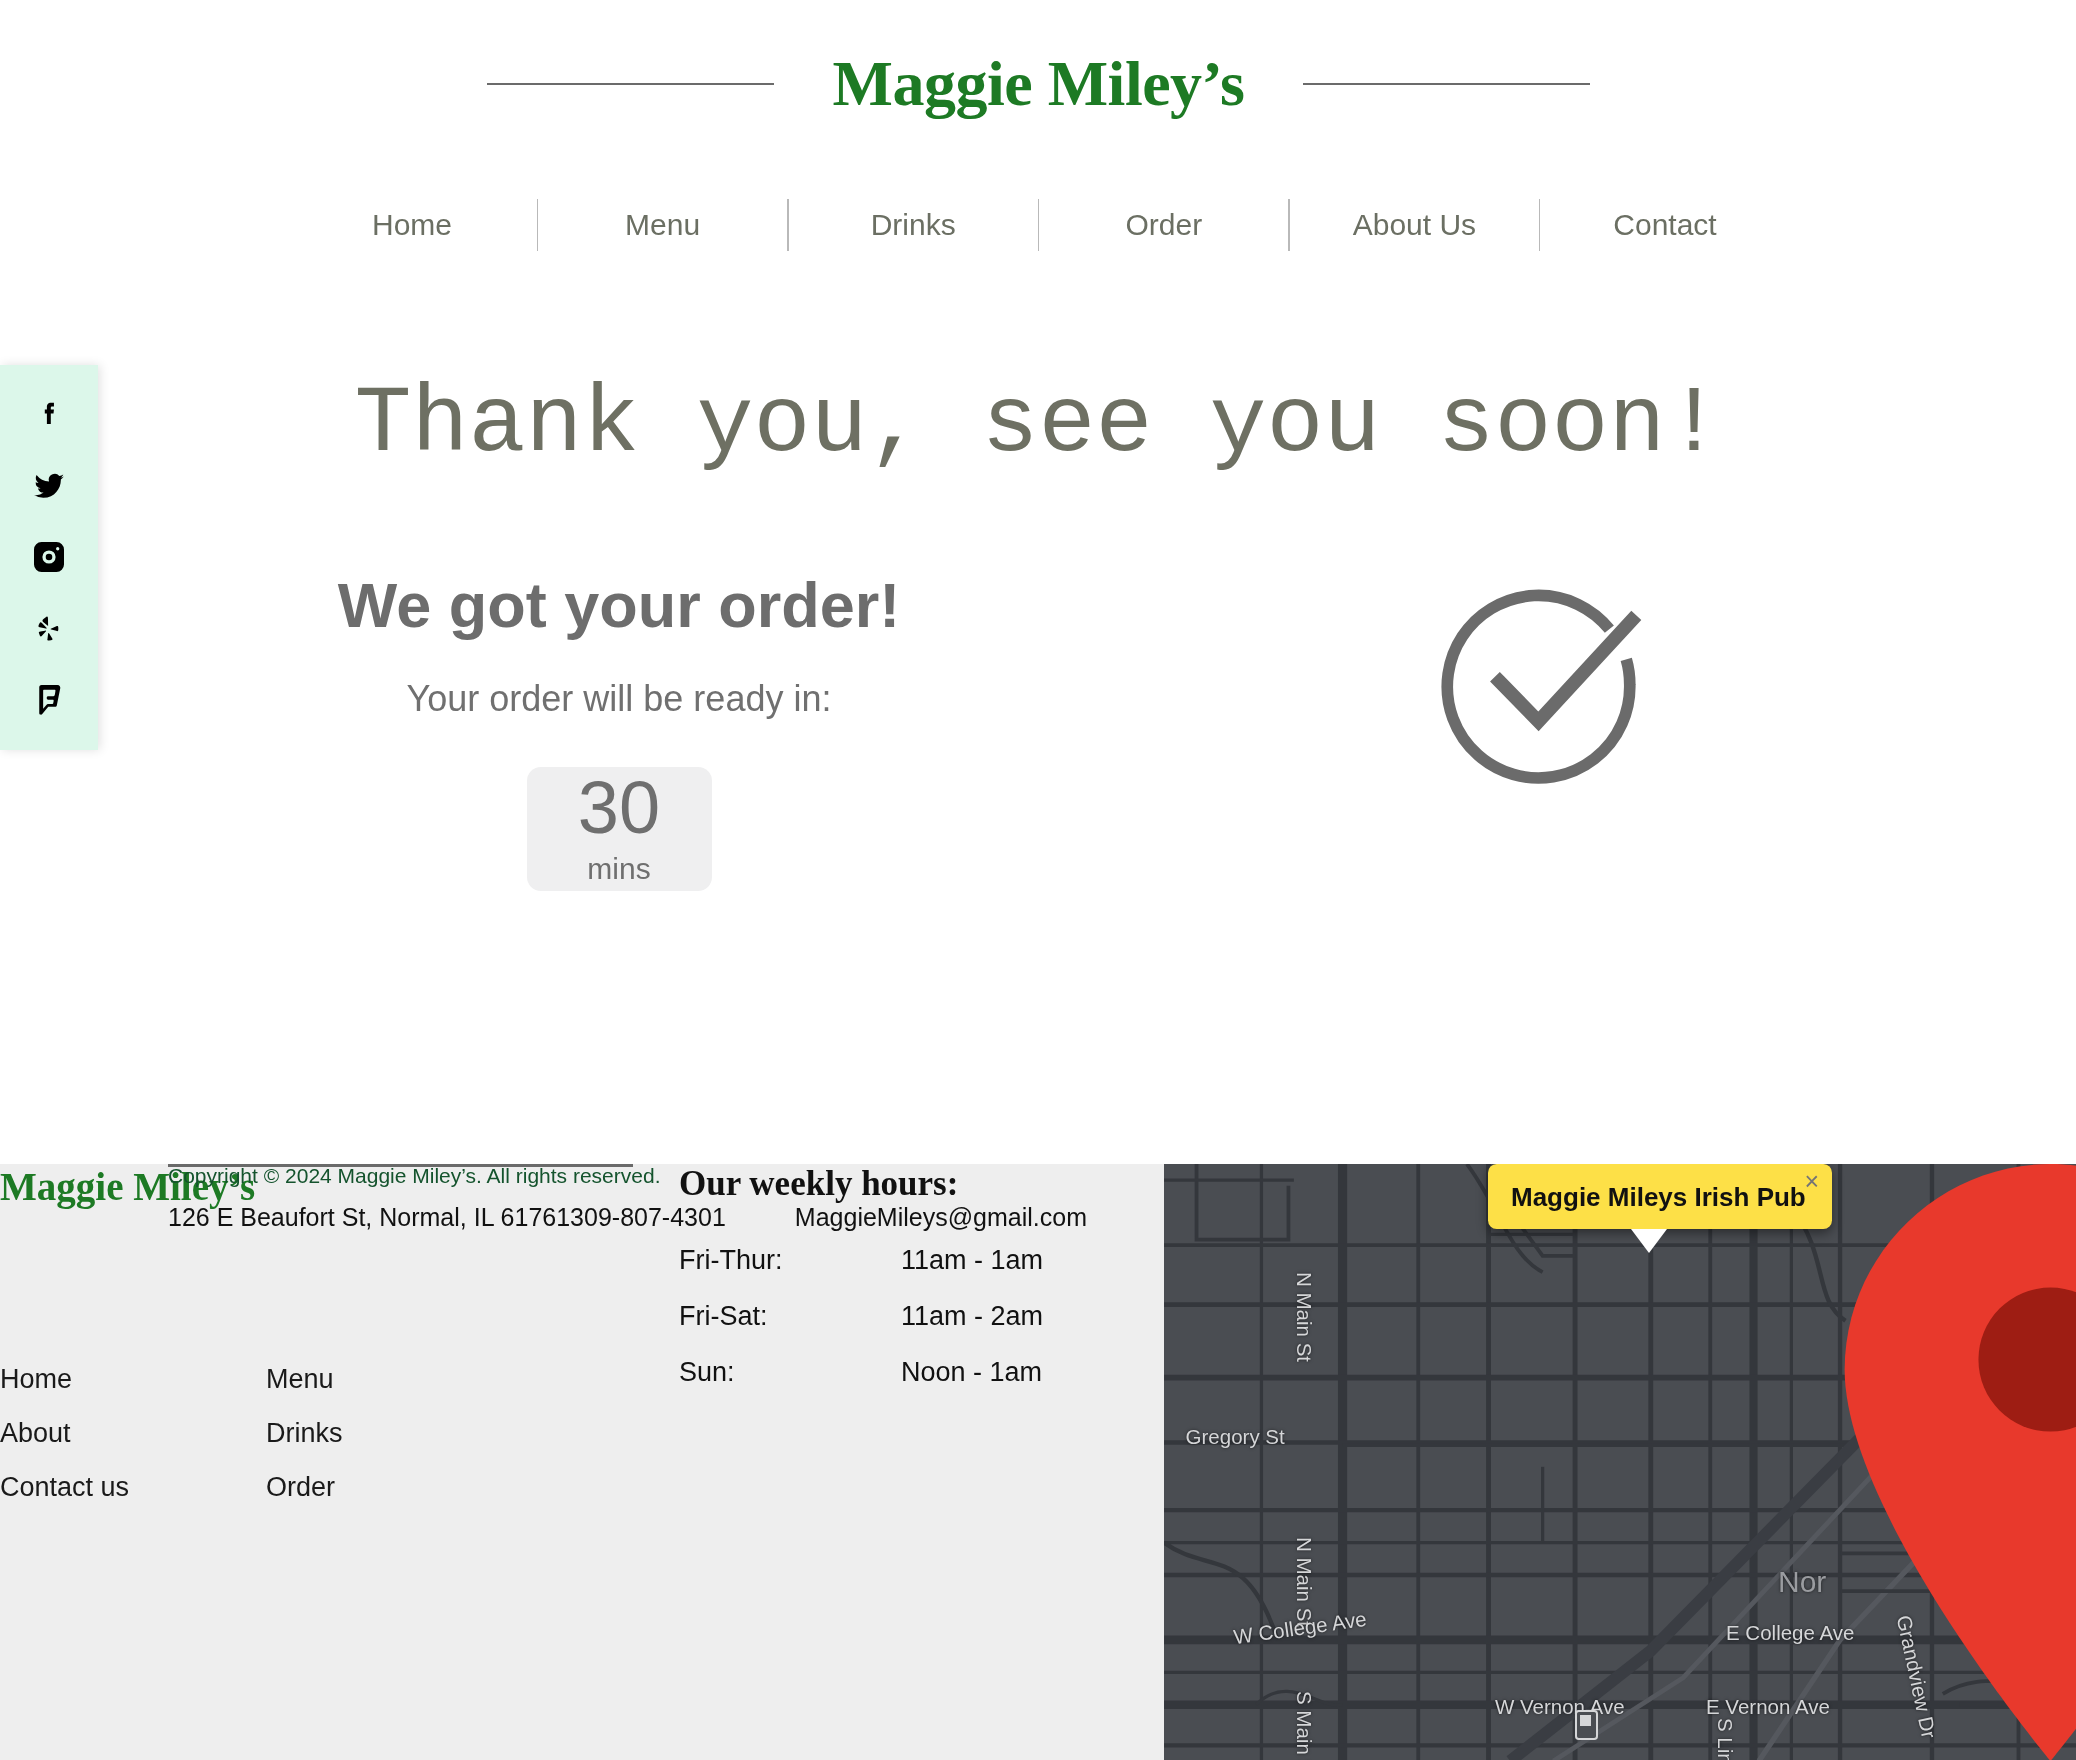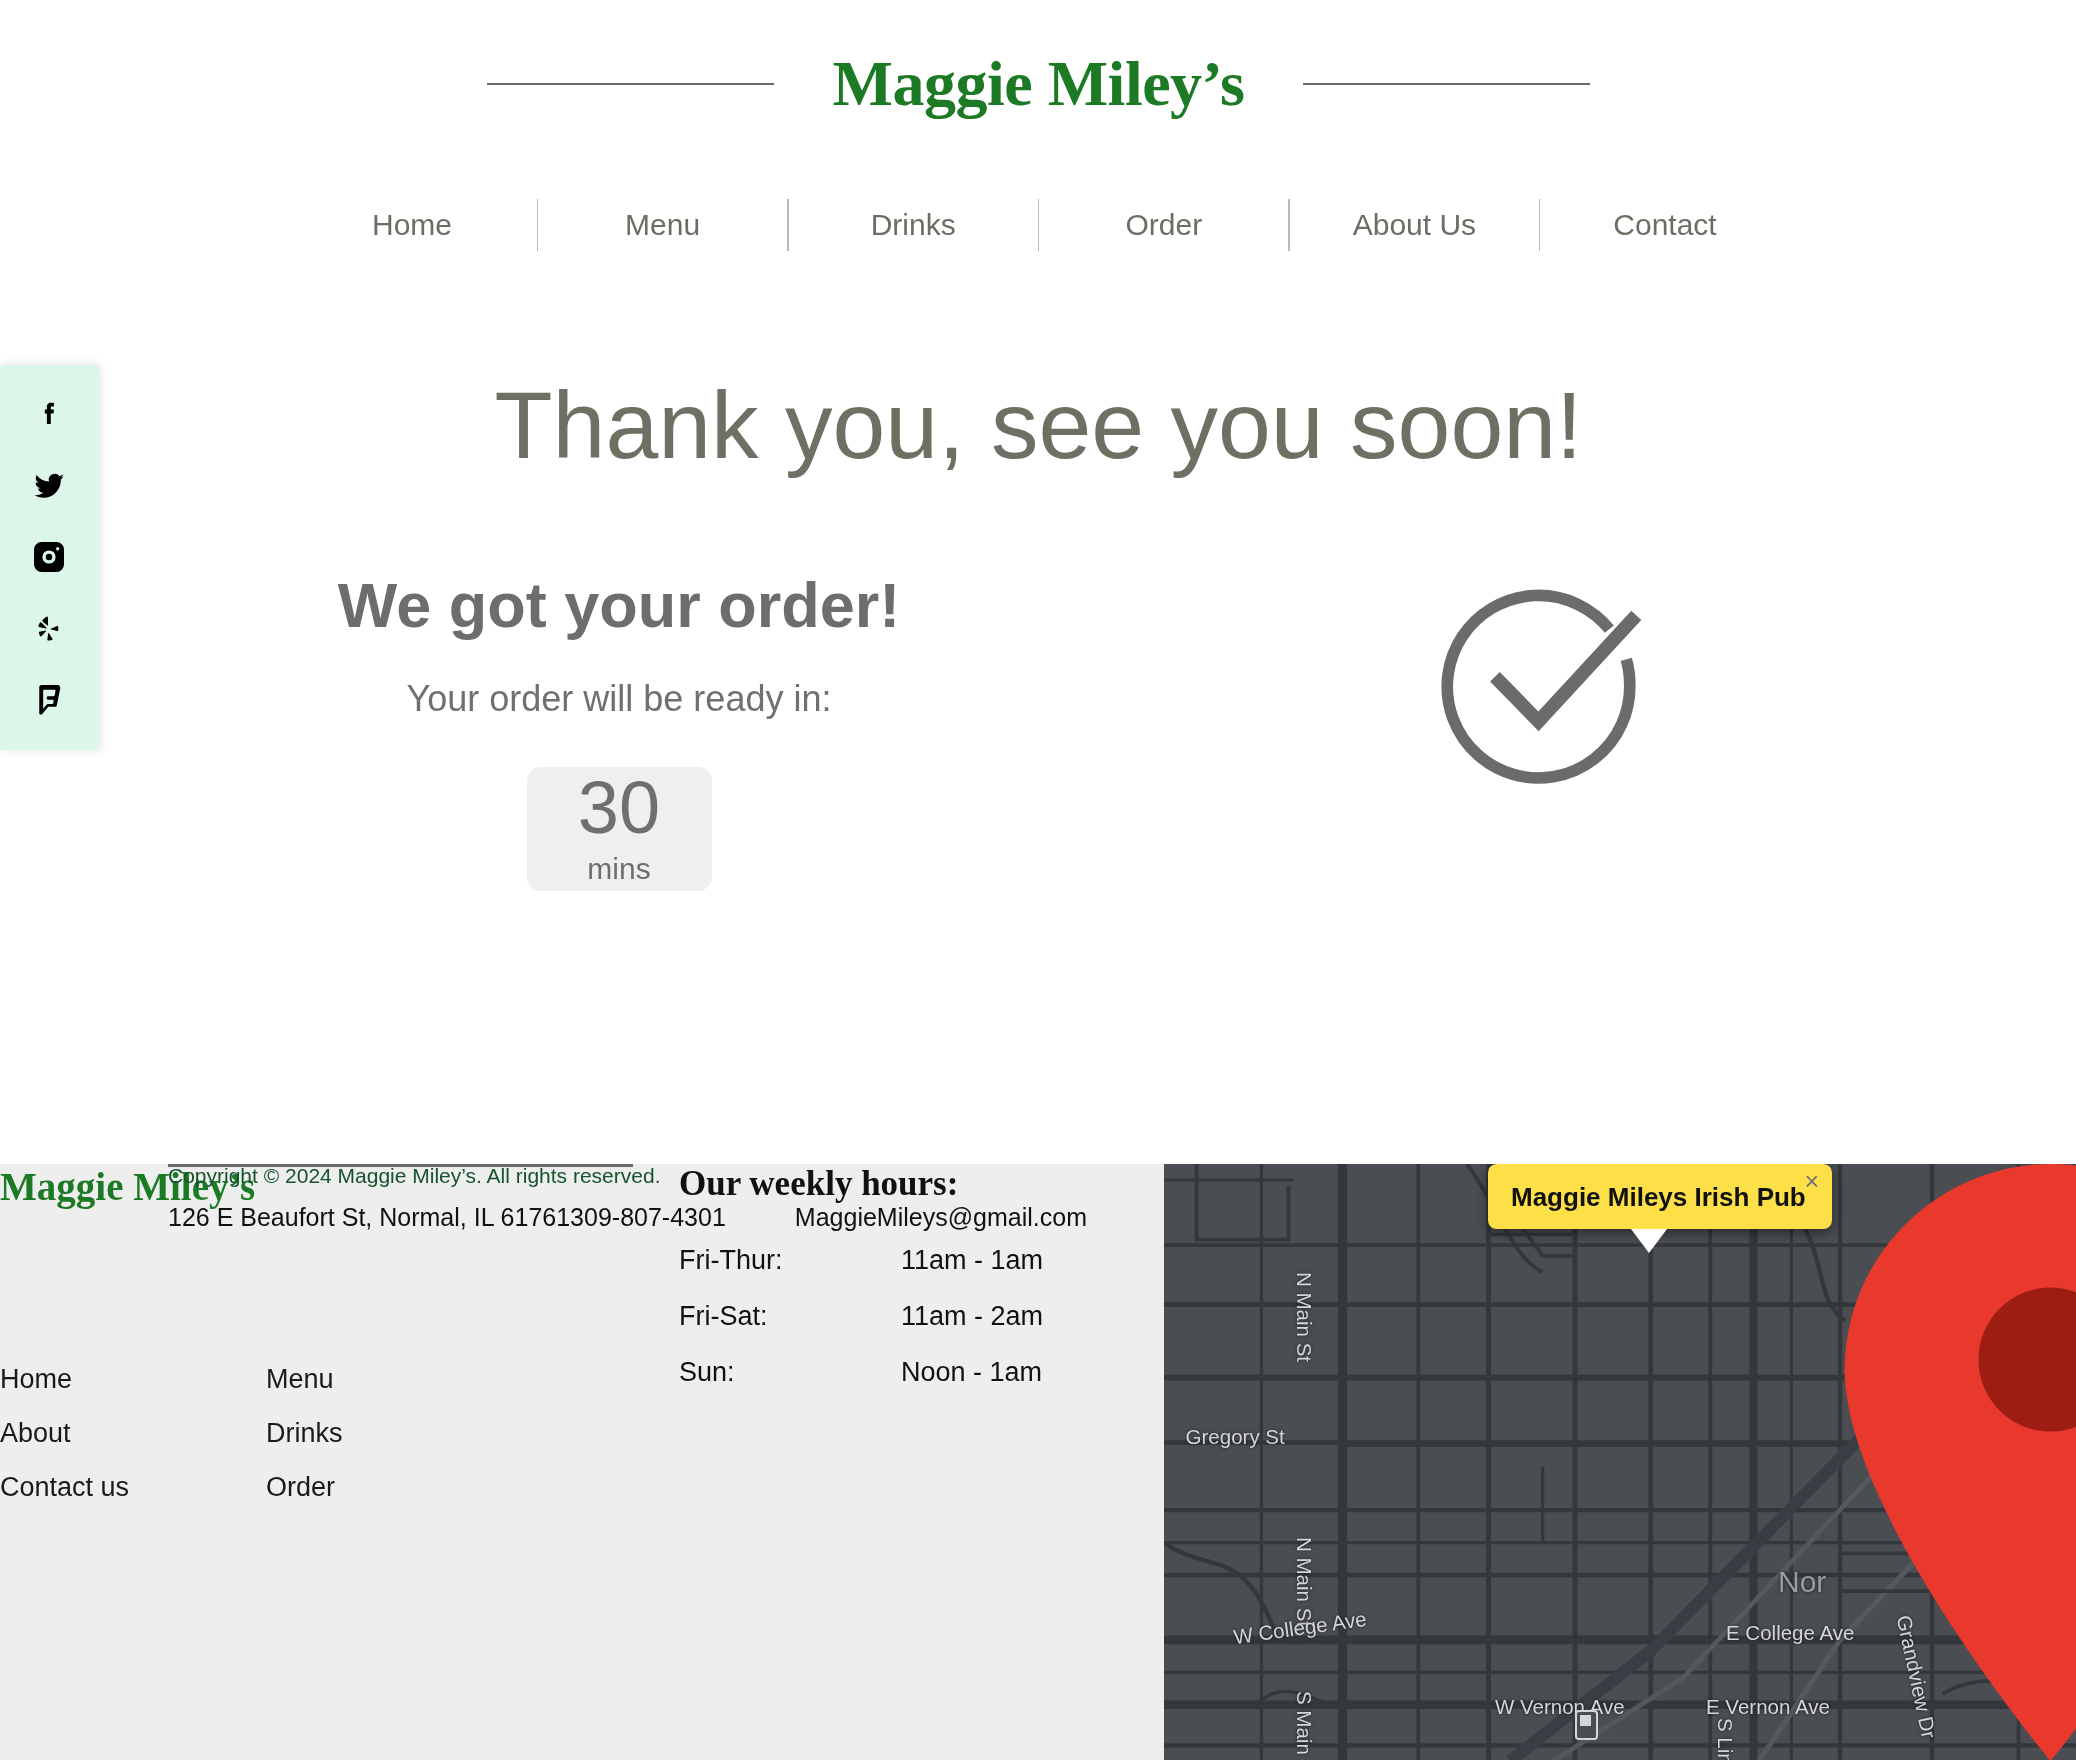--- a/index.html
+++ b/index.html
@@ -45,21 +45,21 @@
     display:flex; flex-direction:column; align-items:center;
     justify-content:space-around; padding:14px 0;
     z-index:30;
   }
   .social-ico { width:41px; height:41px; display:flex; align-items:center; justify-content:center; cursor:pointer;}
   .social-ico svg { width:36px; height:36px; fill:#000; }
 
   
   .hero-title {
     position:absolute; top:373px; left:0; width:2077px; text-align:center;
-    font-family:Liberation Sans, sans-serif;
+    font-family:Liberation Mono, monospace;
     font-size:95px; color:#6e7063; line-height:1.1; font-weight:400;
     white-space:nowrap;
   }
 
   
   .confirm {
     position:absolute; top:568px; left:0; width:2077px; height:433px;
   }
   .left-col {
     position:absolute; left:97px; top:0; width:1044px; text-align:center;

